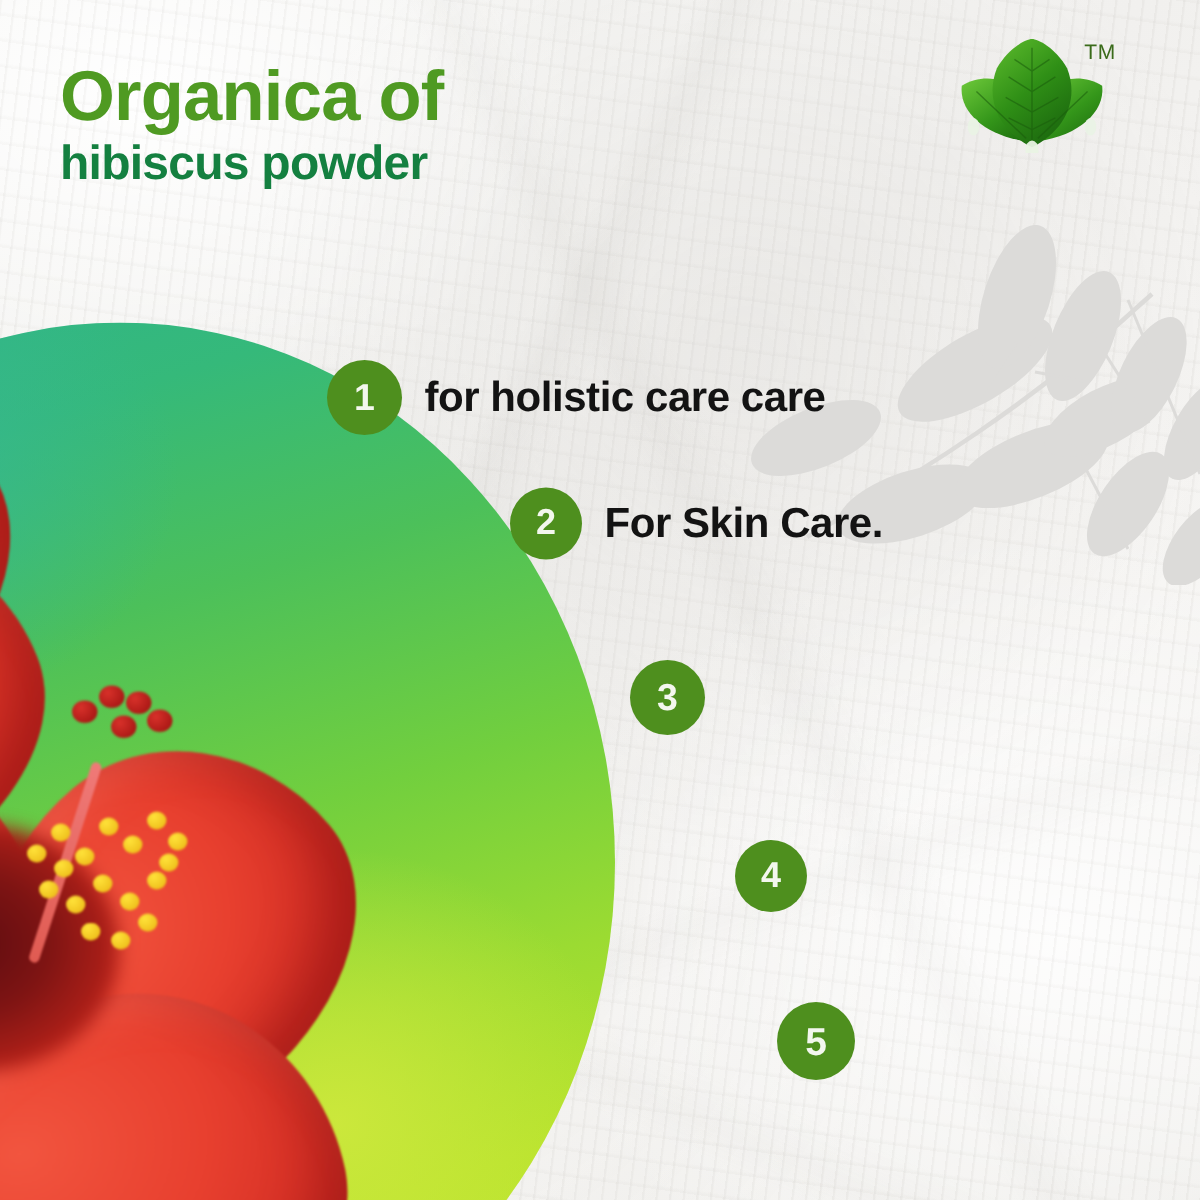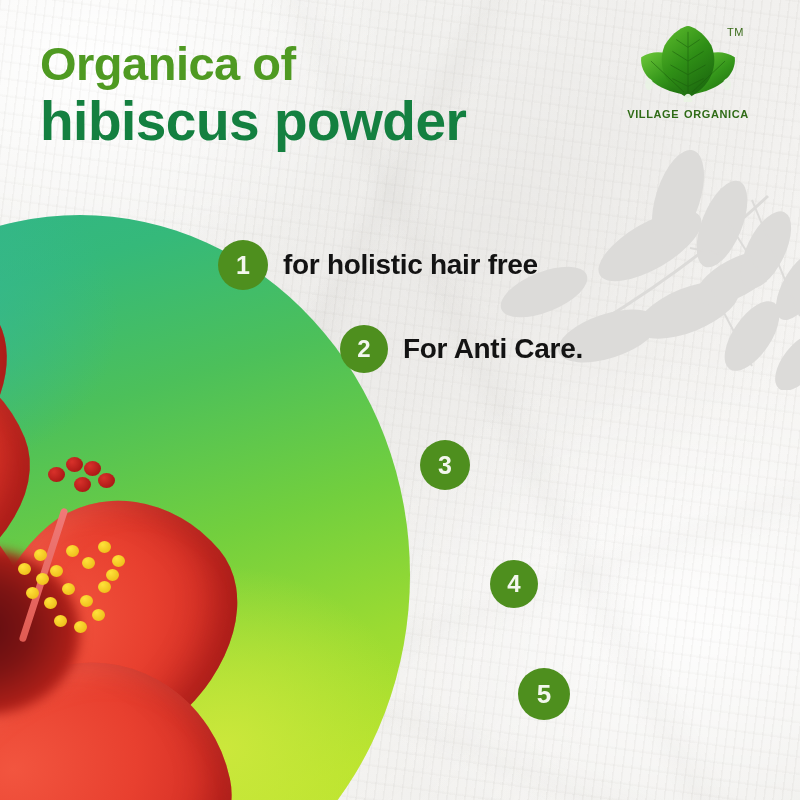--- a/index.html
+++ b/index.html
@@ -69,21 +69,21 @@
   }
   .title-line1 {
     font-size: 47px;
     line-height: 1.12;
     font-weight: 700;
     color: #4f9a22;
     letter-spacing: -0.5px;
     white-space: nowrap;
   }
   .title-line2 {
-    font-size: 55px;
+    font-size: 32px;
     line-height: 1.12;
     font-weight: 700;
     color: #148040;
     letter-spacing: -0.5px;
     white-space: nowrap;
   }
 
   
   .logo-block {
     position: absolute;
@@ -95,21 +95,21 @@
   }
   .logo-mark {
     position: relative;
     width: 100%;
     height: 78px;
   }
   .logo-tm {
     position: absolute;
     right: 34px;
     top: 2px;
-    font-size: 11px;
+    font-size: 14px;
     color: #3a6b1a;
     letter-spacing: 0.5px;
   }
   .logo-name {
     margin-top: 2px;
     font-size: 15.5px;
     font-weight: 700;
     color: #2f6b16;
     letter-spacing: 0.6px;
     font-variant: small-caps;
@@ -334,21 +334,20 @@
           <path d="M86 70 L 52 38"></path>
           <path d="M94 70 L 128 38"></path>
         </g>
 
         <ellipse cx="50" cy="62" rx="4" ry="6" fill="#e9f3e4" opacity="0.9"></ellipse>
         <ellipse cx="130" cy="62" rx="4" ry="6" fill="#e9f3e4" opacity="0.9"></ellipse>
         <ellipse cx="90" cy="78" rx="4.5" ry="6.5" fill="#e9f3e4" opacity="0.95"></ellipse>
       </svg>
     </div>
     <div class="logo-tm">TM</div>
-    <div class="logo-name">Village Organica</div>
   </div>
 
   <div class="blob-wrap">
     <div class="blob-gradient"></div>
     <div class="blob-gradient-soft"></div>
     <div class="flower">
       <div class="petal p6"></div>
       <div class="petal p1"></div>
       <div class="petal p5"></div>
       <div class="petal p2"></div>
@@ -382,26 +381,26 @@
         <div class="anther" style="left:36px; top:128px;"></div>
         <div class="anther" style="left:106px;top:124px;"></div>
       </div>
     </div>
   </div>
 
   <div class="benefits">
 
     <div class="benefit b1">
       <div class="badge">1</div>
-      <div class="benefit-text">for holistic hair free</div>
+      <div class="benefit-text">for holistic care care</div>
     </div>
 
     <div class="benefit b2">
       <div class="badge">2</div>
-      <div class="benefit-text">For Anti Care.</div>
+      <div class="benefit-text">For Skin Care.</div>
     </div>
 
     <div class="benefit b3">
       <div class="badge">3</div>
     </div>
 
     <div class="benefit b4">
       <div class="badge">4</div>
     </div>
 

